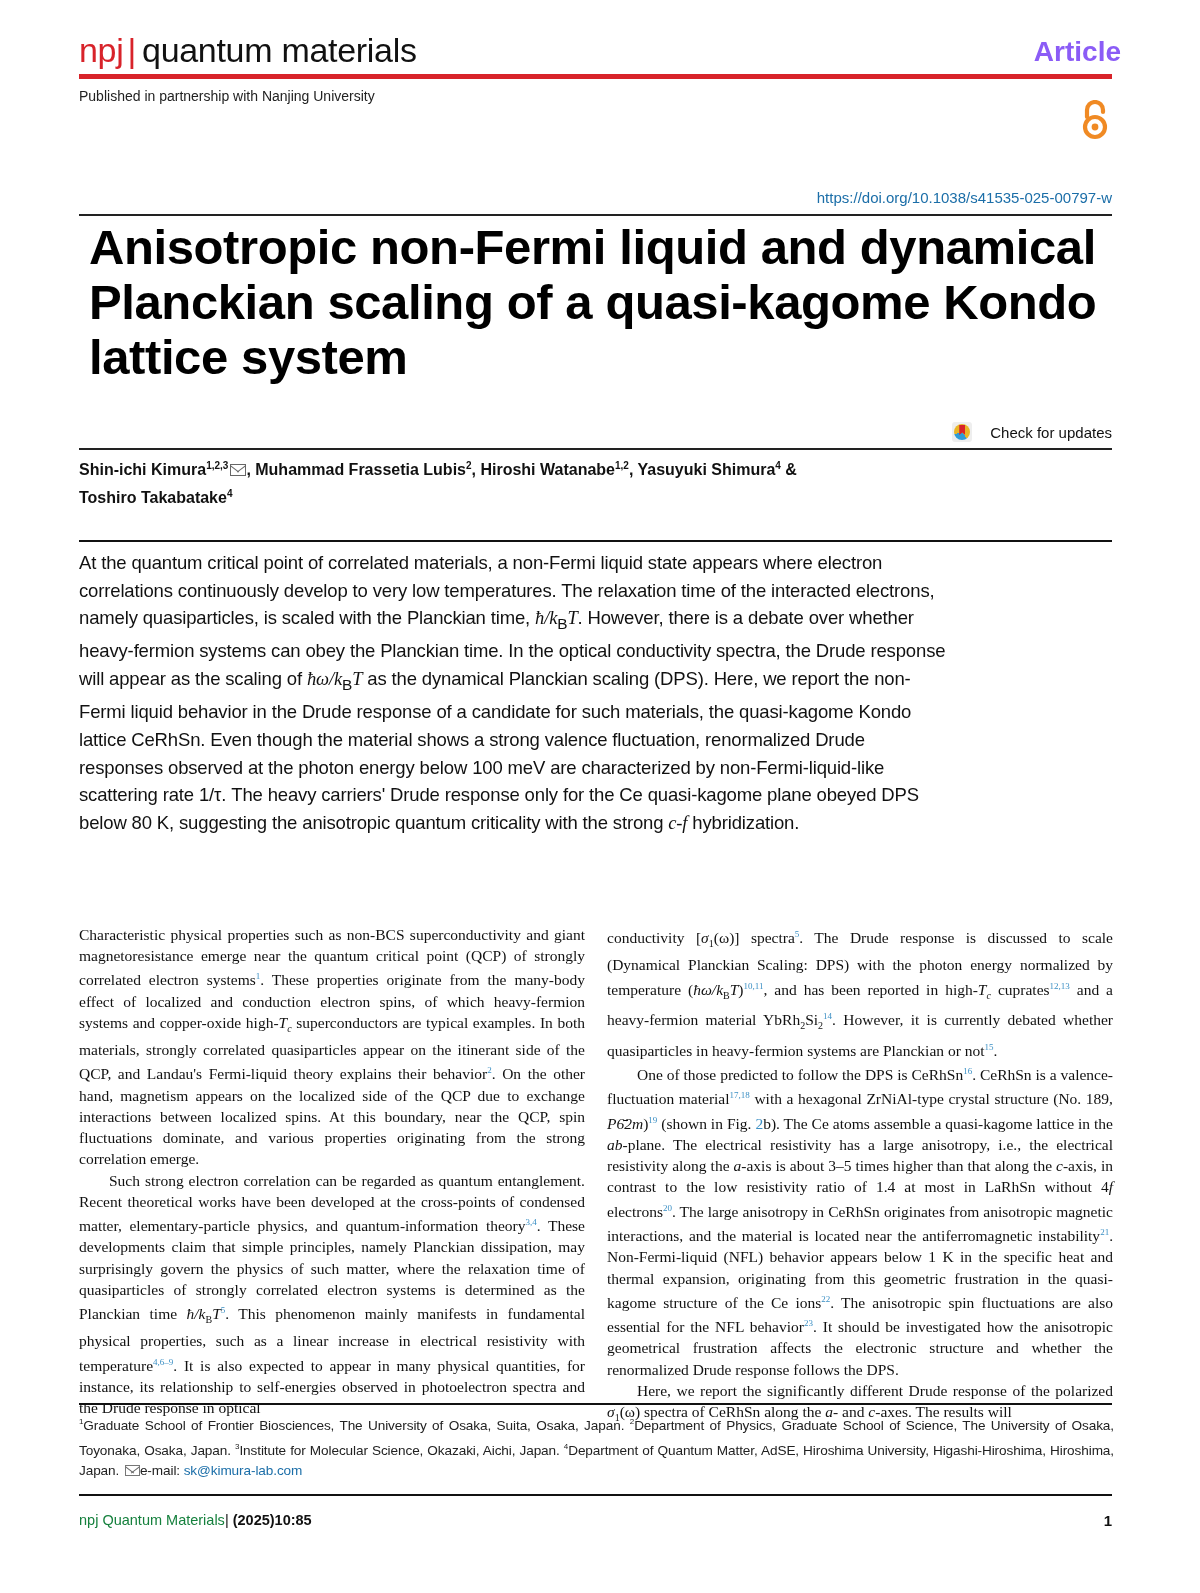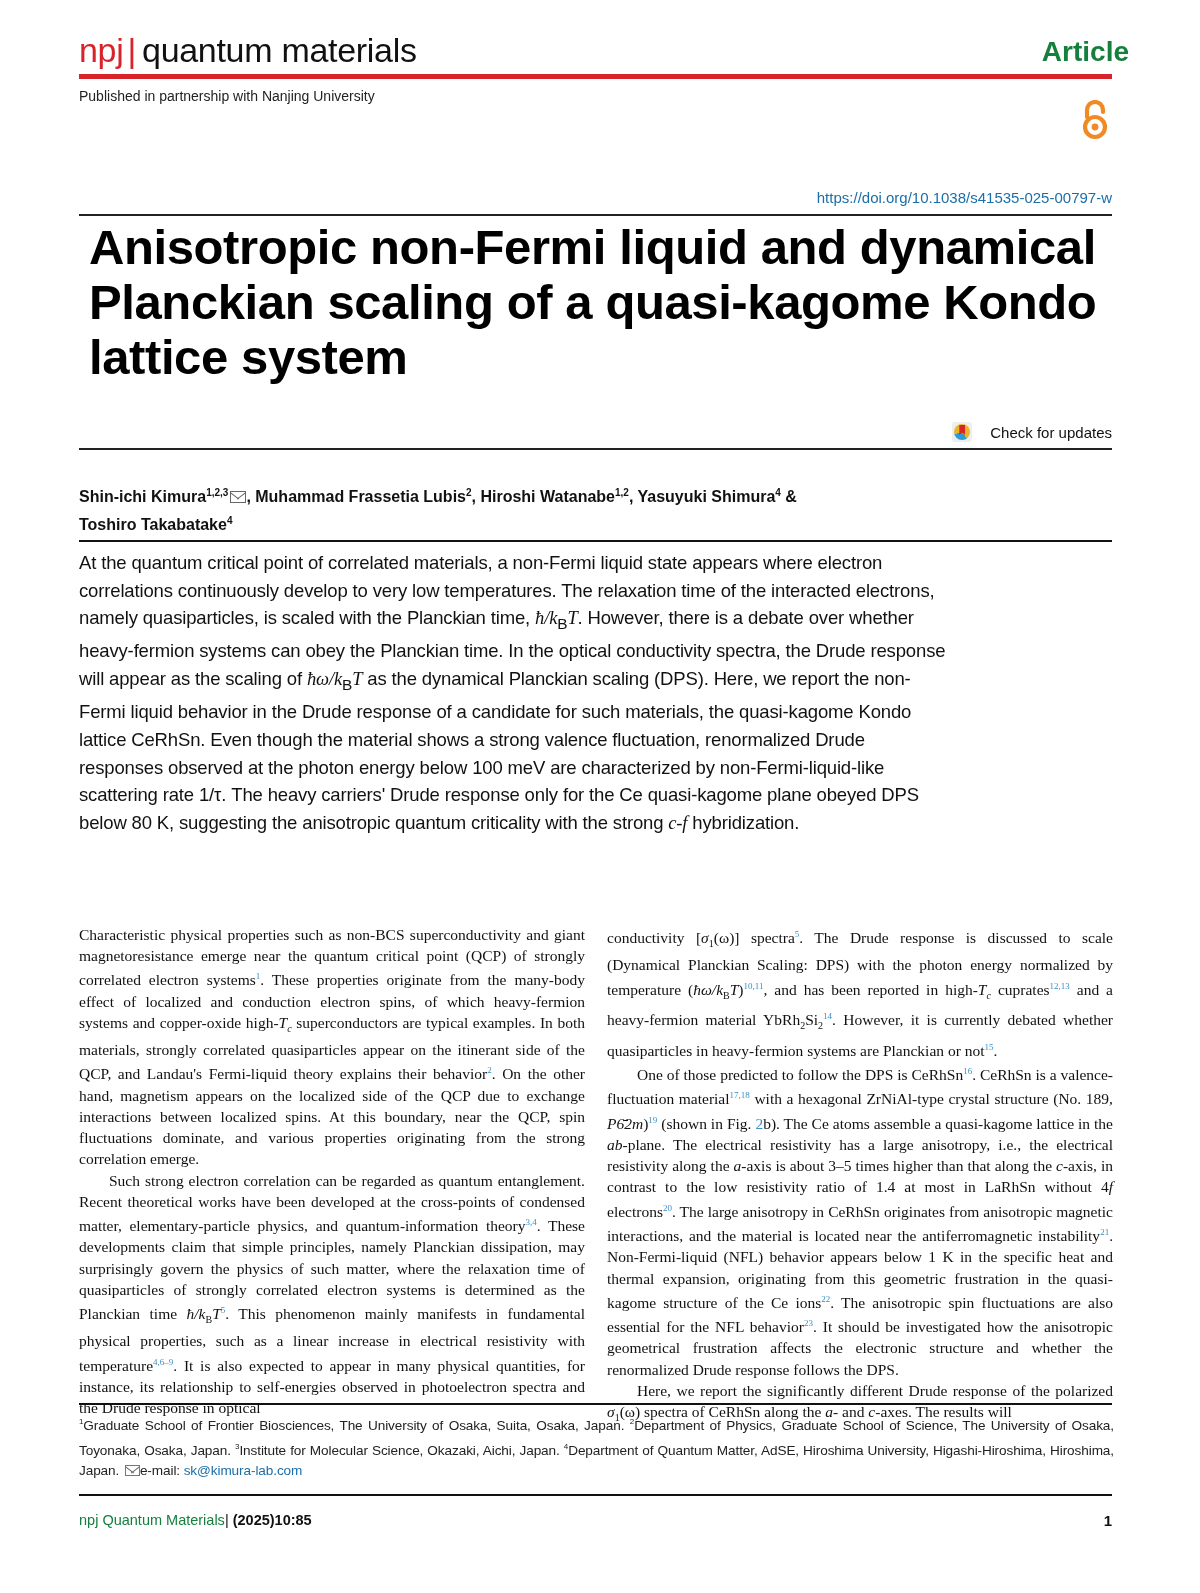--- a/index.html
+++ b/index.html
@@ -4,37 +4,37 @@
 <style>
   * { box-sizing: border-box; margin: 0; padding: 0; }
   html, body { width: 1200px; height: 1593px; background: #ffffff; overflow: hidden; }
   body { position: relative; color: #111; font-family: "Liberation Sans", sans-serif; }
   .abs { position: absolute; }
 
   
   .journal { left: 79px; top: 30px; font-size: 34px; line-height: 40px; letter-spacing: -0.3px; color: #111; white-space: nowrap; }
   .journal .npj { color: #d8232a; margin-top: 32px; }
   .journal .bar { color: #d8232a; margin: 0 6px 0 4px; font-weight: 300; }
-  .article-type { right: 71px; top: 34px; font-size: 28px; font-weight: bold; line-height: 36px; color: #15803d; }
+  .article-type { right: 79px; top: 34px; font-size: 28px; font-weight: bold; line-height: 36px; color: #8b5cf6; }
   .red-rule { left: 79px; top: 74px; width: 1033px; height: 5px; background: #d8232a; }
   .partner { left: 79px; top: 88px; font-size: 14px; color: #222; }
   .oa-icon { left: 1078px; top: 100px; width: 34px; height: 40px; }
 
   .doi { right: 88px; top: 189px; font-size: 15px; color: #1b6ea8; text-decoration: none; }
   .rule-thin { left: 79px; width: 1033px; height: 1.5px; background: #222; }
   .rule-thick { left: 79px; width: 1033px; height: 2px; background: #111; }
 
   .title { left: 89px; top: 220px; width: 1010px; font-size: 49px; line-height: 55px; font-weight: bold; letter-spacing: -0.4px; color: #000; }
 
   .updates { right: 88px; top: 422px; font-size: 15px; color: #111; display: flex; align-items: center; gap: 18px; }
   .updates-icon { width: 20px; height: 20px; border-radius: 3px; background: #eee; position: relative; }
   .updates-icon::before { content: ""; position: absolute; left: 2px; top: 2px; width: 16px; height: 16px; border-radius: 50%; background: conic-gradient(#e9b626 0 40%, #2f9bd6 40% 70%, #e9b626 70% 100%); }
   .updates-icon::after { content: ""; position: absolute; left: 7px; top: 3px; width: 6px; height: 10px; background: #d8232a; clip-path: polygon(0 0, 100% 0, 100% 100%, 50% 75%, 0 100%); }
 
-  .authors { left: 79px; top: 454px; width: 1000px; font-size: 16px; font-weight: bold; line-height: 24px; color: #111; margin-top: 27px; }
+  .authors { left: 79px; top: 454px; width: 1000px; font-size: 16px; font-weight: bold; line-height: 24px; color: #111; }
   .authors sup { font-size: 10px; font-weight: bold; }
   .mail-icon { display: inline-block; width: 16px; height: 12px; border: 1.3px solid #666; position: relative; vertical-align: -1px; margin-left: 2px; overflow: hidden; }
   .mail-icon::before, .mail-icon::after { content: ""; position: absolute; top: 0; width: 11px; height: 1.3px; background: #666; }
   .mail-icon::before { left: -1px; transform-origin: left; transform: rotate(37deg); }
   .mail-icon::after { right: -1px; transform-origin: right; transform: rotate(-37deg); }
 
   .abstract { left: 79px; top: 549px; width: 870px; font-size: 18.5px; line-height: 27.6px; color: #111; letter-spacing: -0.15px; }
   .abstract i { font-family: "Liberation Serif", serif; }
 
   .col { top: 900px; width: 506px; font-family: "Liberation Serif", serif; font-size: 15.5px; line-height: 21.2px; color: #111; text-align: justify; margin-top: 24px; }

